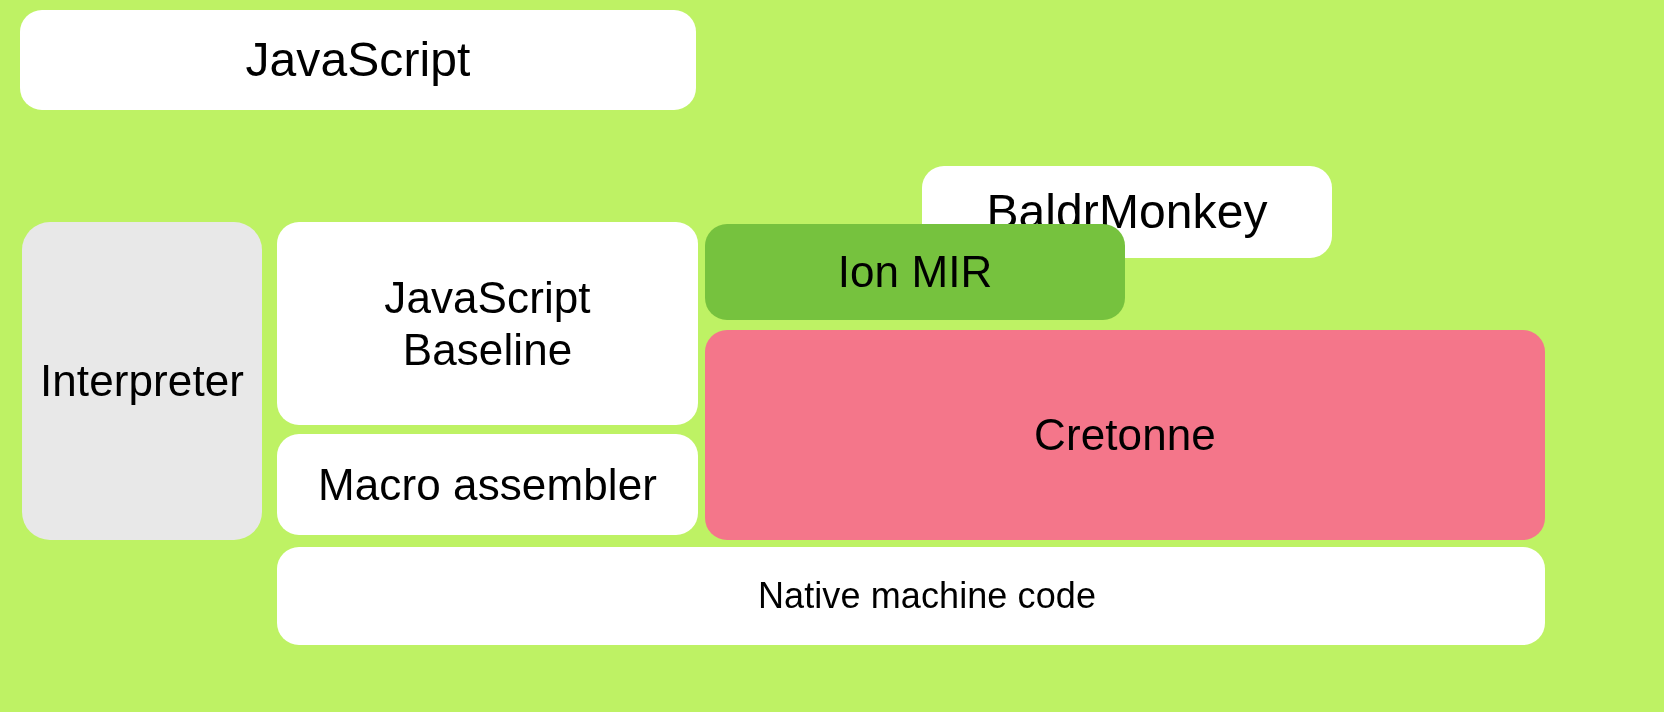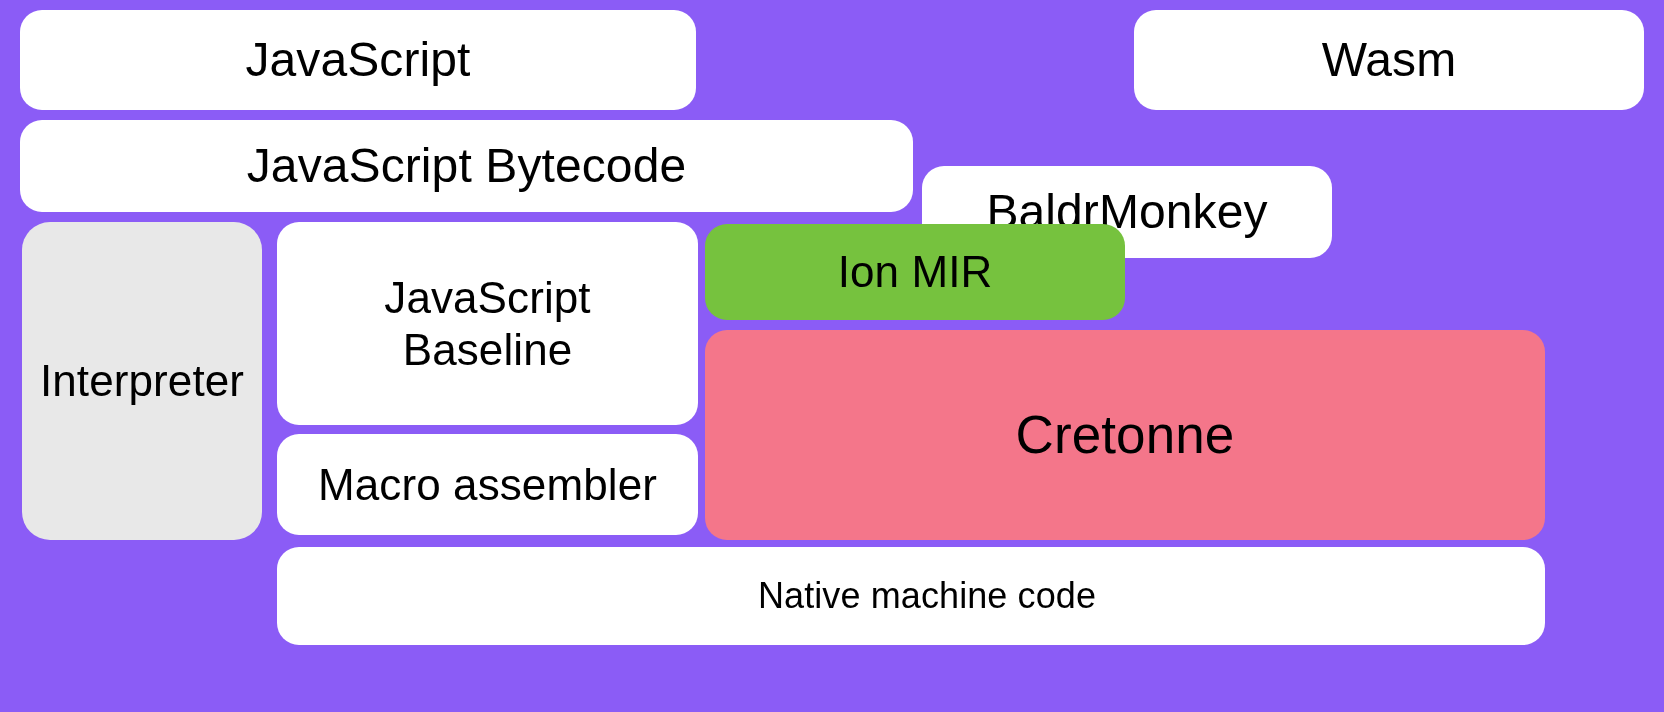--- a/index.html
+++ b/index.html
@@ -4,21 +4,21 @@
 <style>
   html, body {
     margin: 0;
     padding: 0;
     background: #000000;
   }
   #stack-diagram {
     position: relative;
     width: 1664px;
     height: 712px;
-    background: #8b5cf6;
+    background: #bef264;
     overflow: hidden;
     font-family: "Liberation Sans", sans-serif;
   }
   .node {
     position: absolute;
     box-sizing: border-box;
     border-radius: 22px;
     display: flex;
     align-items: center;
     justify-content: center;
@@ -42,36 +42,34 @@
 
   
   .n-js-bytecode       { left: 20px;   top: 120px; width: 893px; height: 92px;  font-size: 48px; }
   .n-baldrmonkey       { left: 922px;  top: 120px; width: 410px; height: 92px;  font-size: 48px; margin-top: 46px; }
 
   
   .n-interpreter       { left: 22px;   top: 222px; width: 240px; height: 318px; font-size: 44px; border-radius: 28px; }
   .n-js-baseline       { left: 277px;  top: 222px; width: 421px; height: 203px; font-size: 44px; }
   .n-macro-assembler   { left: 277px;  top: 434px; width: 421px; height: 101px; font-size: 44px; }
   .n-ion-mir           { left: 705px;  top: 224px; width: 420px; height: 96px;  font-size: 44px; }
-  .n-cretonne          { left: 705px;  top: 330px; width: 840px; height: 210px; font-size: 53px; text-align: right; }
+  .n-cretonne          { left: 705px;  top: 330px; width: 840px; height: 210px; font-size: 44px; text-align: right; }
 
   
   .n-native-code       { left: 277px;  top: 547px; width: 1268px; height: 98px; font-size: 36px; padding-left: 32px; }
 </style>
 </head>
 <body>
 
 <div id="stack-diagram">
 
   <div class="node fill-white n-javascript">JavaScript</div>
 
 
-  <div class="node fill-white n-wasm">Wasm</div>
 
-  <div class="node fill-white n-js-bytecode">JavaScript Bytecode</div>
 
   <div class="node fill-white n-baldrmonkey">BaldrMonkey</div>
 
   <div class="node fill-gray n-interpreter">Interpreter</div>
 
   <div class="node fill-white n-js-baseline">JavaScript
 Baseline</div>
 
   <div class="node fill-green n-ion-mir">Ion MIR</div>
 

